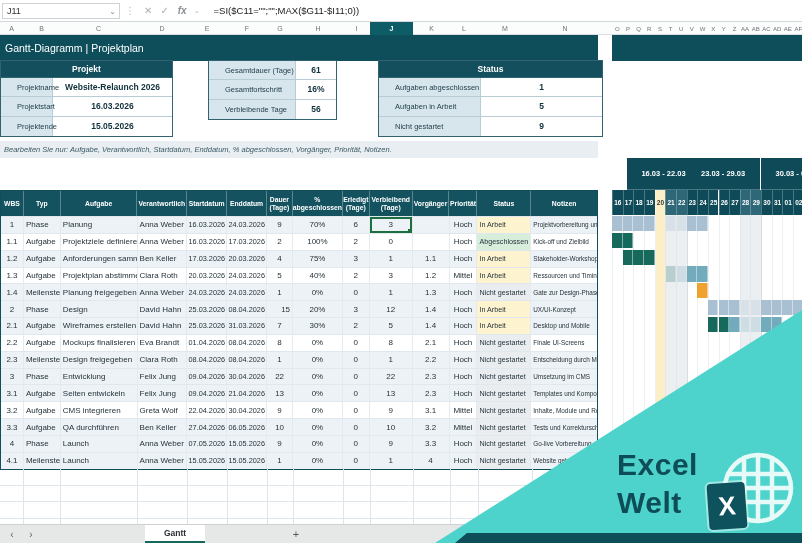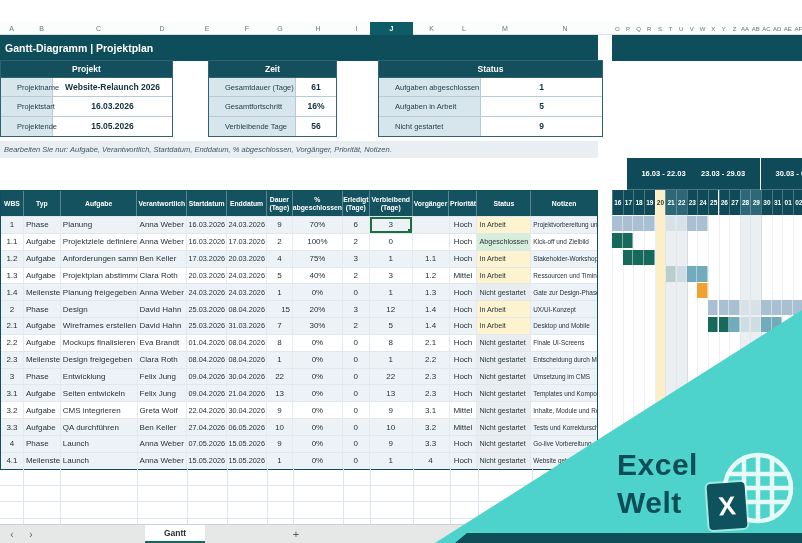--- a/index.html
+++ b/index.html
@@ -20,21 +20,21 @@
   .fb-fx { font-style:italic; font-weight:bold; color:#8a9094; font-size:10px; margin:0 3px 0 5px; }
   .fb-formula { font-size:9.5px; color:#222; margin-left:10px; white-space:nowrap; }
   
   .colhead { position:absolute; left:0; top:22px; width:802px; height:13px; background:#fbfcfc;
     border-bottom:1px solid #dadee1; }
   .colhead .letter { position:absolute; top:0; height:13px; font-size:7px; color:#6d7479;
     display:flex; align-items:center; justify-content:center; }
   .colhead .letter.sel { background:#0d5c66; color:#fff; font-weight:bold; }
   
   .title-bar { position:absolute; top:35px; height:26px; background:#0e4d5a; color:#fff;
-    font-weight:bold; font-size:10.5px; display:flex; align-items:center; padding-left:5px; }
+    font-weight:normal; font-size:10.5px; display:flex; align-items:center; padding-left:5px; }
   
   .panel { position:absolute; top:60px; border:1px solid #30636f; }
   .panel-h { height:17px; background:#134f5c; color:#fff; font-weight:bold; font-size:8.5px;
     display:flex; align-items:center; justify-content:center; border-bottom:1px solid #30636f; }
   .panel-row { display:flex; height:19.3px; border-bottom:1px solid #b7ccd4; background:#fff; }
   .panel-row:last-child { border-bottom:none; }
   .panel-label { background:#d7e5ec; color:#1d3c47; font-size:7.5px; display:flex; align-items:center;
     padding-left:16px; border-right:1px solid #b7ccd4; }
   .panel-value { color:#10303b; font-size:8.5px; font-weight:bold; display:flex; align-items:center;
     justify-content:center; flex:1; }
@@ -93,20 +93,32 @@
     border-radius:4px; transform:rotate(-4deg); z-index:53; display:flex; align-items:center;
     justify-content:center; color:#fff; font-weight:bold; font-size:26px;
     box-shadow:0 0 0 2px rgba(230,250,248,.55); }
   .wm-globe { position:absolute; left:718px; top:448px; z-index:52; }
 </style>
 </head>
 <body>
 
 <div class="screen">
 
+  <div class="formula-bar">
+    <div class="name-box">
+      <span>J11</span>
+      <span class="chev">⌄</span>
+    </div>
+    <span class="fb-sep">⋮</span>
+    <span class="fb-ico">✕</span>
+    <span class="fb-ico">✓</span>
+    <span class="fb-fx">fx</span>
+    <span class="fb-ico" style="font-size:7px;">⌄</span>
+    <span class="fb-formula">=SI($C11="";"";MAX($G11-$I11;0))</span>
+  </div>
 
   <div class="colhead" id="colhead">
       <div class="letter" style="left: 0px; width: 23px;">A</div>
       <div class="letter" style="left: 23px; width: 37px;">B</div>
       <div class="letter" style="left: 60px; width: 77px;">C</div>
       <div class="letter" style="left: 137px; width: 50px;">D</div>
       <div class="letter" style="left: 187px; width: 40px;">E</div>
       <div class="letter" style="left: 227px; width: 40px;">F</div>
       <div class="letter" style="left: 267px; width: 26px;">G</div>
       <div class="letter" style="left: 293px; width: 50px;">H</div>
@@ -151,21 +163,20 @@
       <div class="panel-label" style="width:52px;">Projektstart</div>
       <div class="panel-value">16.03.2026</div>
     </div>
     <div class="panel-row">
       <div class="panel-label" style="width:52px;">Projektende</div>
       <div class="panel-value">15.05.2026</div>
     </div>
   </div>
 
   <div class="panel" style="left:208px; width:129px;">
-    <div class="panel-h">Zeit</div>
     <div class="panel-row">
       <div class="panel-label" style="width:87px;">Gesamtdauer (Tage)</div>
       <div class="panel-value">61</div>
     </div>
     <div class="panel-row">
       <div class="panel-label" style="width:87px;">Gesamtfortschritt</div>
       <div class="panel-value">16%</div>
     </div>
     <div class="panel-row">
       <div class="panel-label" style="width:87px;">Verbleibende Tage</div>

